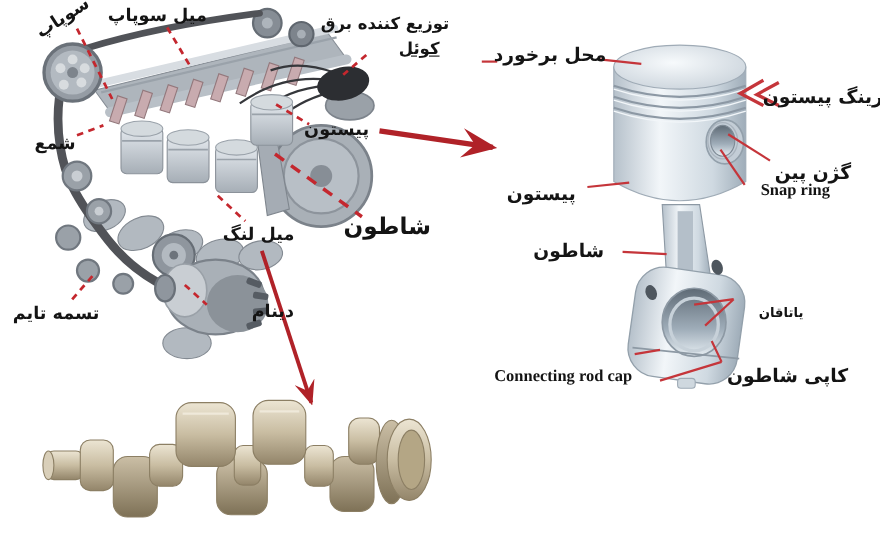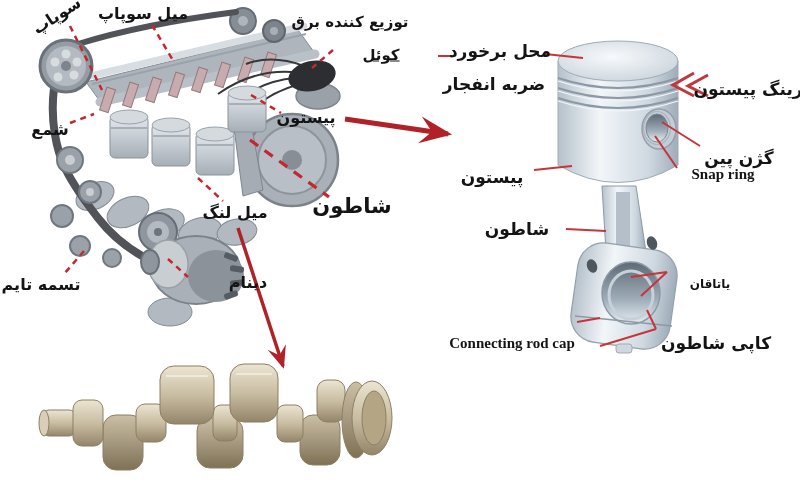--- a/index.html
+++ b/index.html
@@ -272,30 +272,29 @@
       <g fill="none" stroke="#c5353a" stroke-width="3">
         <path d="M694,73 L673,85 L694,96"></path>
         <path d="M708,75 L688,86 L708,96"></path>
       </g>
     </g>
   </svg>
 
   <div class="lbl rot" style="left:57px;top:16px;font-size:16px;">سوپاپ</div>
   <div class="lbl" style="left:143px;top:14px;font-size:16px;">میل سوپاپ</div>
   <div class="lbl" style="left:350px;top:22px;font-size:15px;">توزیع کننده برق</div>
-  <div class="lbl" style="left:381px;top:55px;font-size:15px;text-decoration:underline;">کوئل</div>
+  <div class="lbl" style="left:381px;top:45px;font-size:15px;text-decoration:underline;">کوئل</div>
   <div class="lbl" style="left:50px;top:130px;font-size:16px;">شمع</div>
   <div class="lbl" style="left:306px;top:118px;font-size:16px;">پیستون</div>
   <div class="lbl" style="left:352px;top:206px;font-size:21px;">شاطون</div>
   <div class="lbl" style="left:235px;top:213px;font-size:16px;">میل لنگ</div>
-  <div class="lbl" style="left:41px;top:285px;font-size:16px;">تسمه تایم</div>
+  <div class="lbl" style="left:51px;top:285px;font-size:16px;">تسمه تایم</div>
   <div class="lbl" style="left:202px;top:283px;font-size:16px;margin-left:46px;">دینام</div>
 
   <div class="lbl" style="left:500px;top:51px;font-size:17px;">محل برخورد</div>
-  <div class="lbl" style="left:494px;top:84px;font-size:17px;">ضربه انفجار</div>
   <div class="lbl" style="left:748px;top:89px;font-size:17px;">رینگ پیستون</div>
   <div class="lbl" style="left:739px;top:158px;font-size:17px;">گژن پین</div>
   <div class="lbl en" style="left:723px;top:174px;font-size:15px;">Snap ring</div>
   <div class="lbl" style="left:492px;top:177px;font-size:17px;">پیستون</div>
   <div class="lbl" style="left:517px;top:229px;font-size:17px;">شاطون</div>
   <div class="lbl" style="left:710px;top:284px;font-size:12px;">یاتاقان</div>
   <div class="lbl en" style="left:512px;top:325px;font-size:15px;margin-top:18px;">Connecting rod cap</div>
   <div class="lbl" style="left:716px;top:343px;font-size:17px;">کاپی شاطون</div>
 
 </div>

